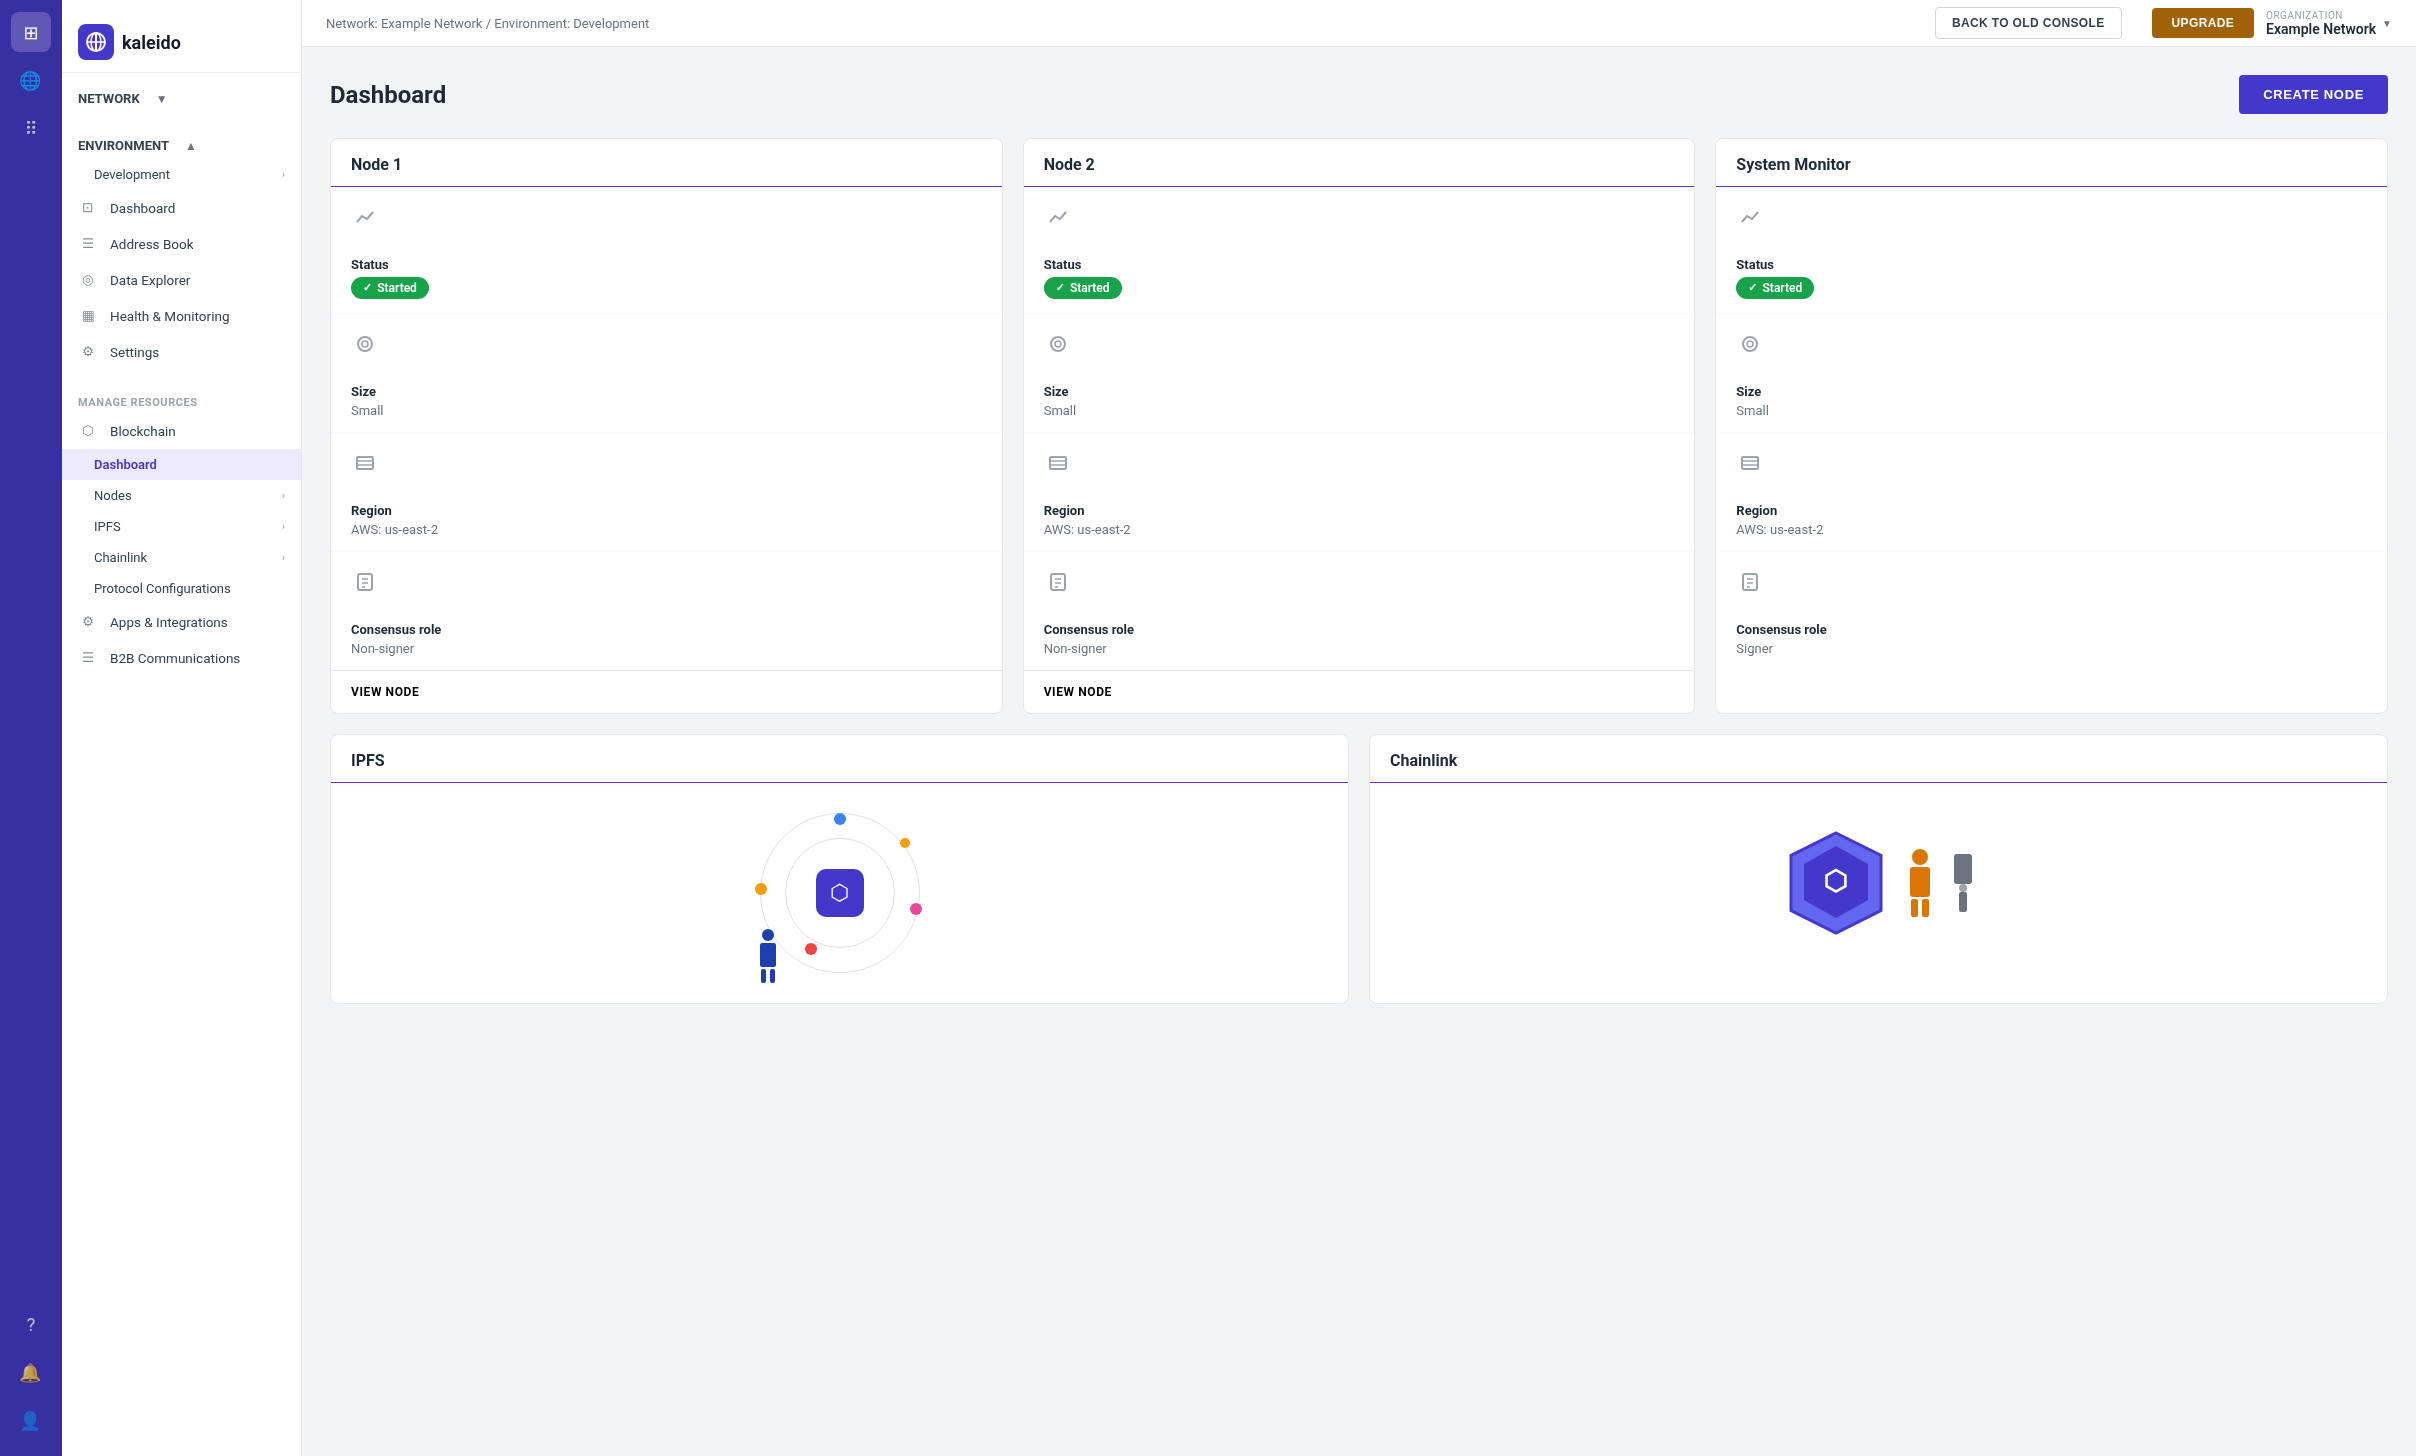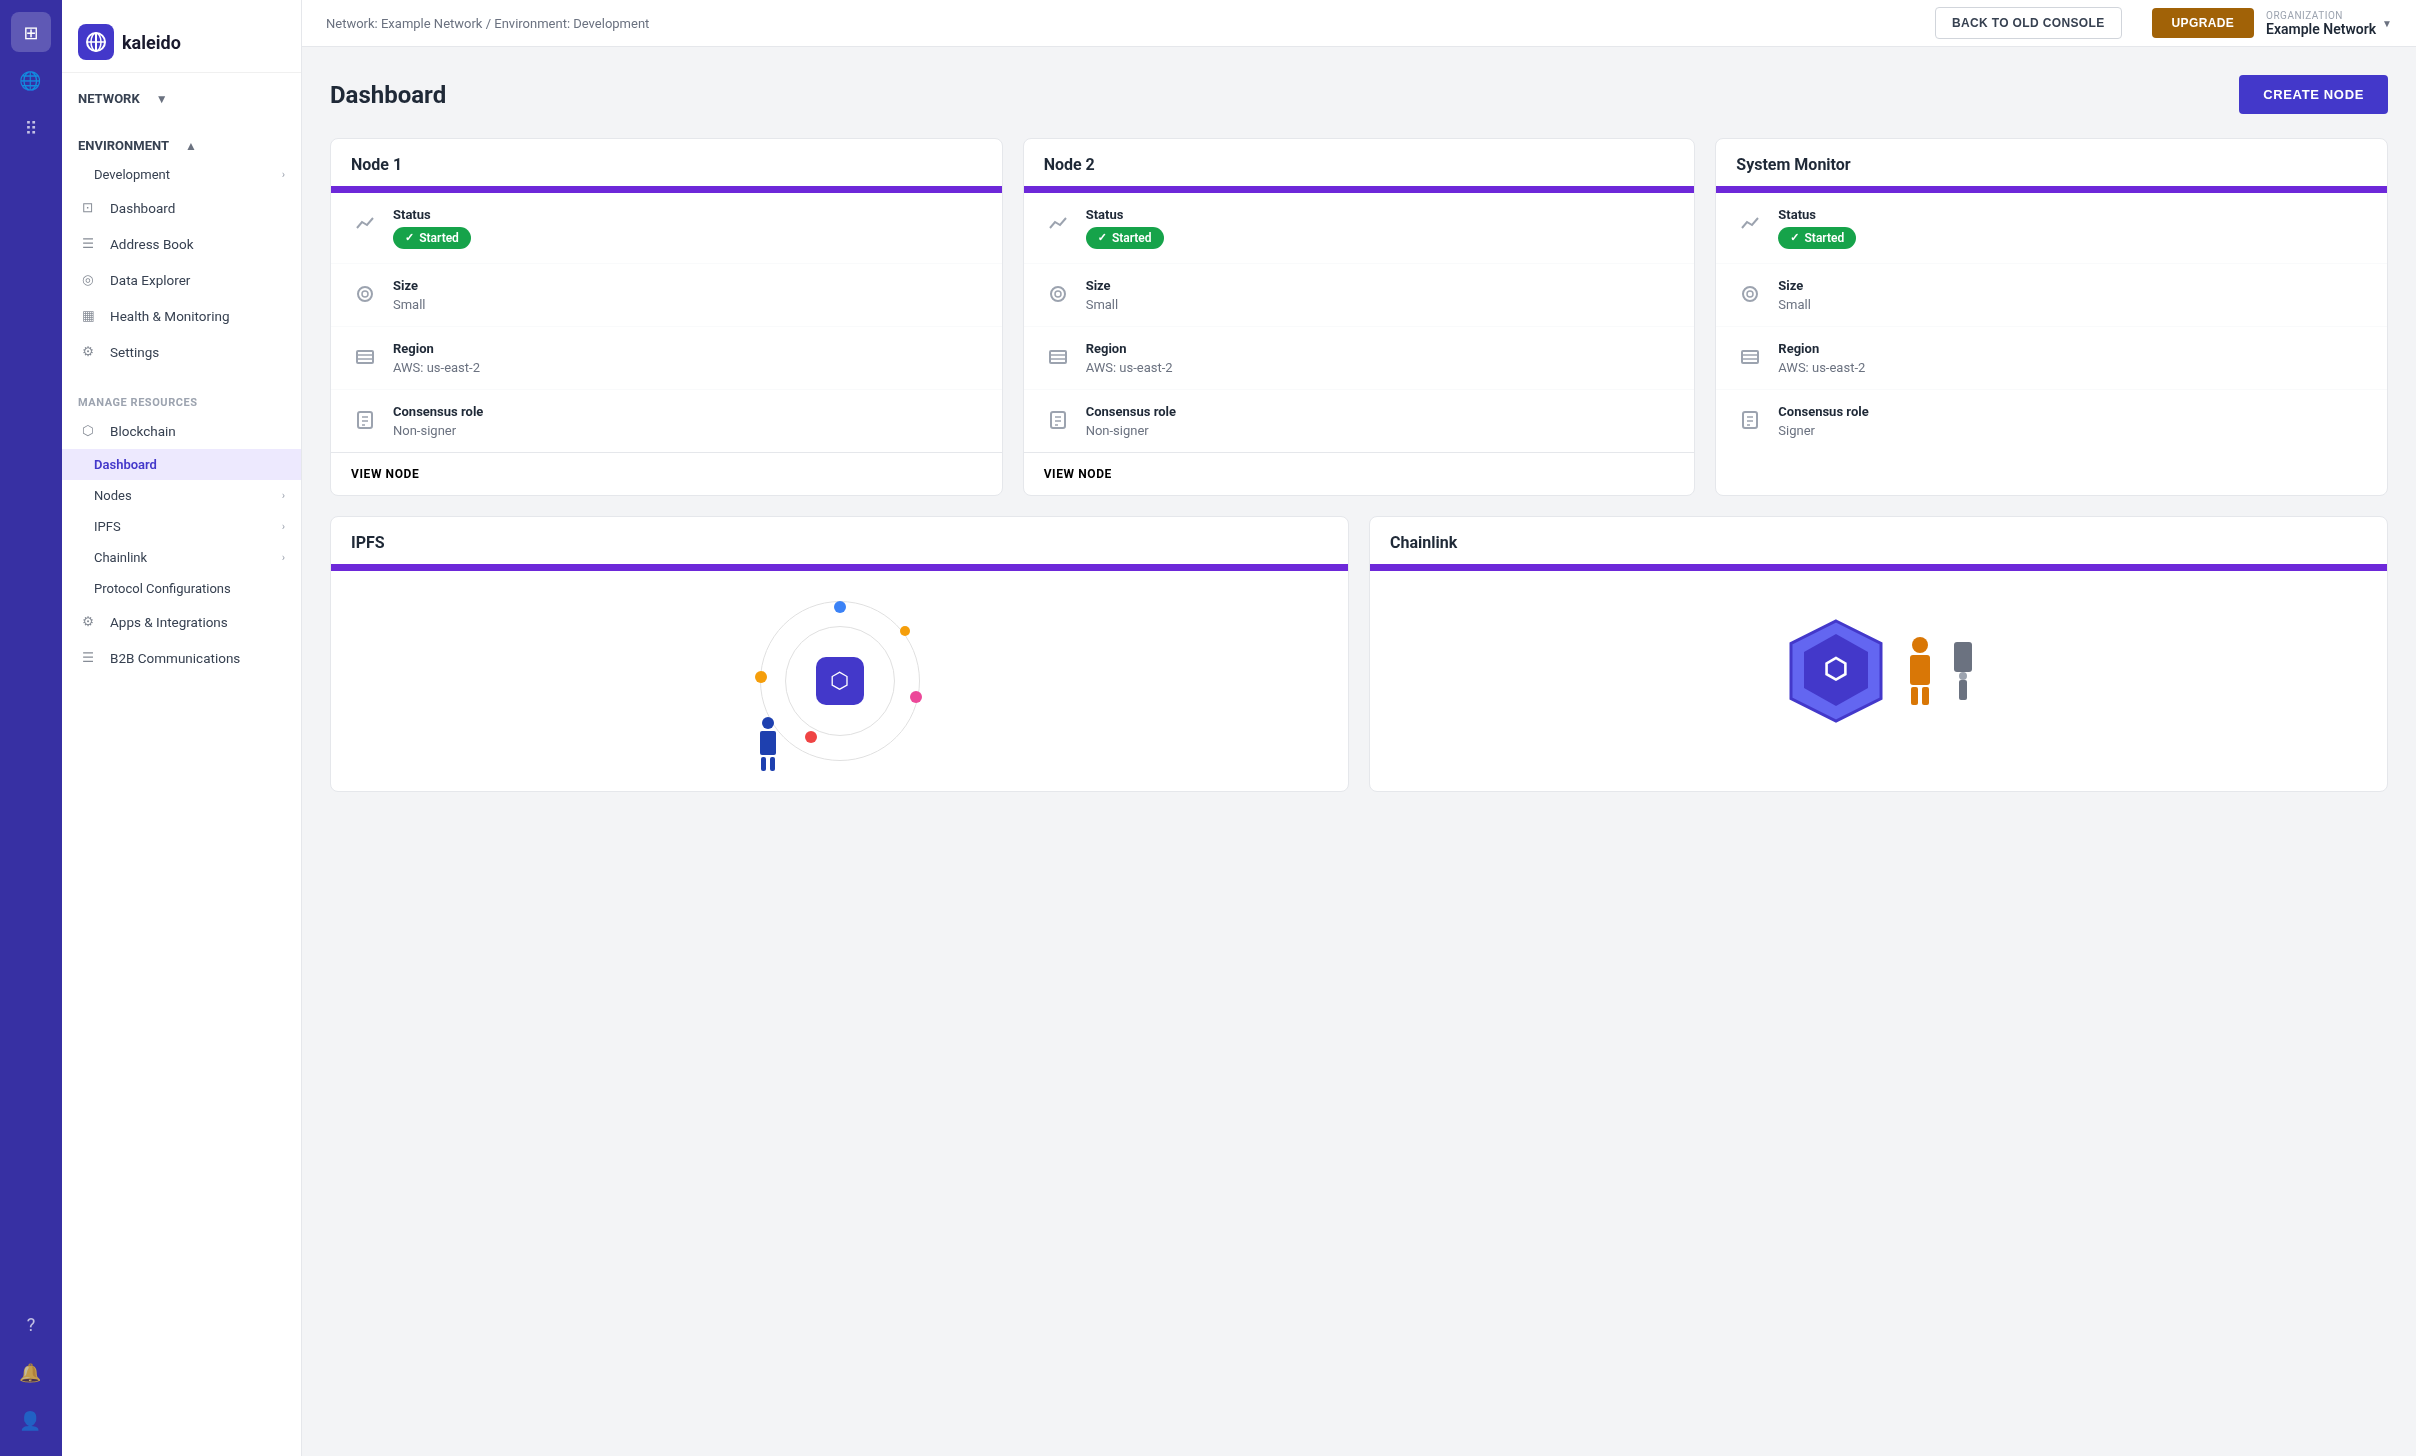--- a/index.html
+++ b/index.html
@@ -151,27 +151,28 @@
     }
     .card {
       background: #fff;
       border: 1px solid #e5e7eb;
       border-radius: 8px;
       overflow: hidden;
     }
     .card-title {
       padding: 16px 20px 12px;
       font-size: 16px; font-weight: 700; color: #1f2937;
-      border-bottom: 7px solid #6d28d9;
+      border-bottom: 1px solid #6d28d9;
     }
     .card-body { padding: 0; }
     .card-row {
-      display: flex; align-items: flex-start; gap: 14px;
+      display: flex; align-items: flex-start; gap: 26px;
       padding: 14px 20px;
       border-bottom: 1px solid #f9fafb;
+      flex-direction: column;
     }
     .card-row:last-of-type { border-bottom: none; }
     .card-row-icon {
       width: 28px; height: 28px; flex-shrink: 0;
       display: flex; align-items: center; justify-content: center;
       color: #9ca3af; font-size: 16px; margin-top: 2px;
     }
     .card-row-content { flex: 1; }
     .card-row-label { font-size: 13px; font-weight: 700; color: #1f2937; margin-bottom: 4px; }
     .card-row-value { font-size: 13px; color: #6b7280; }

